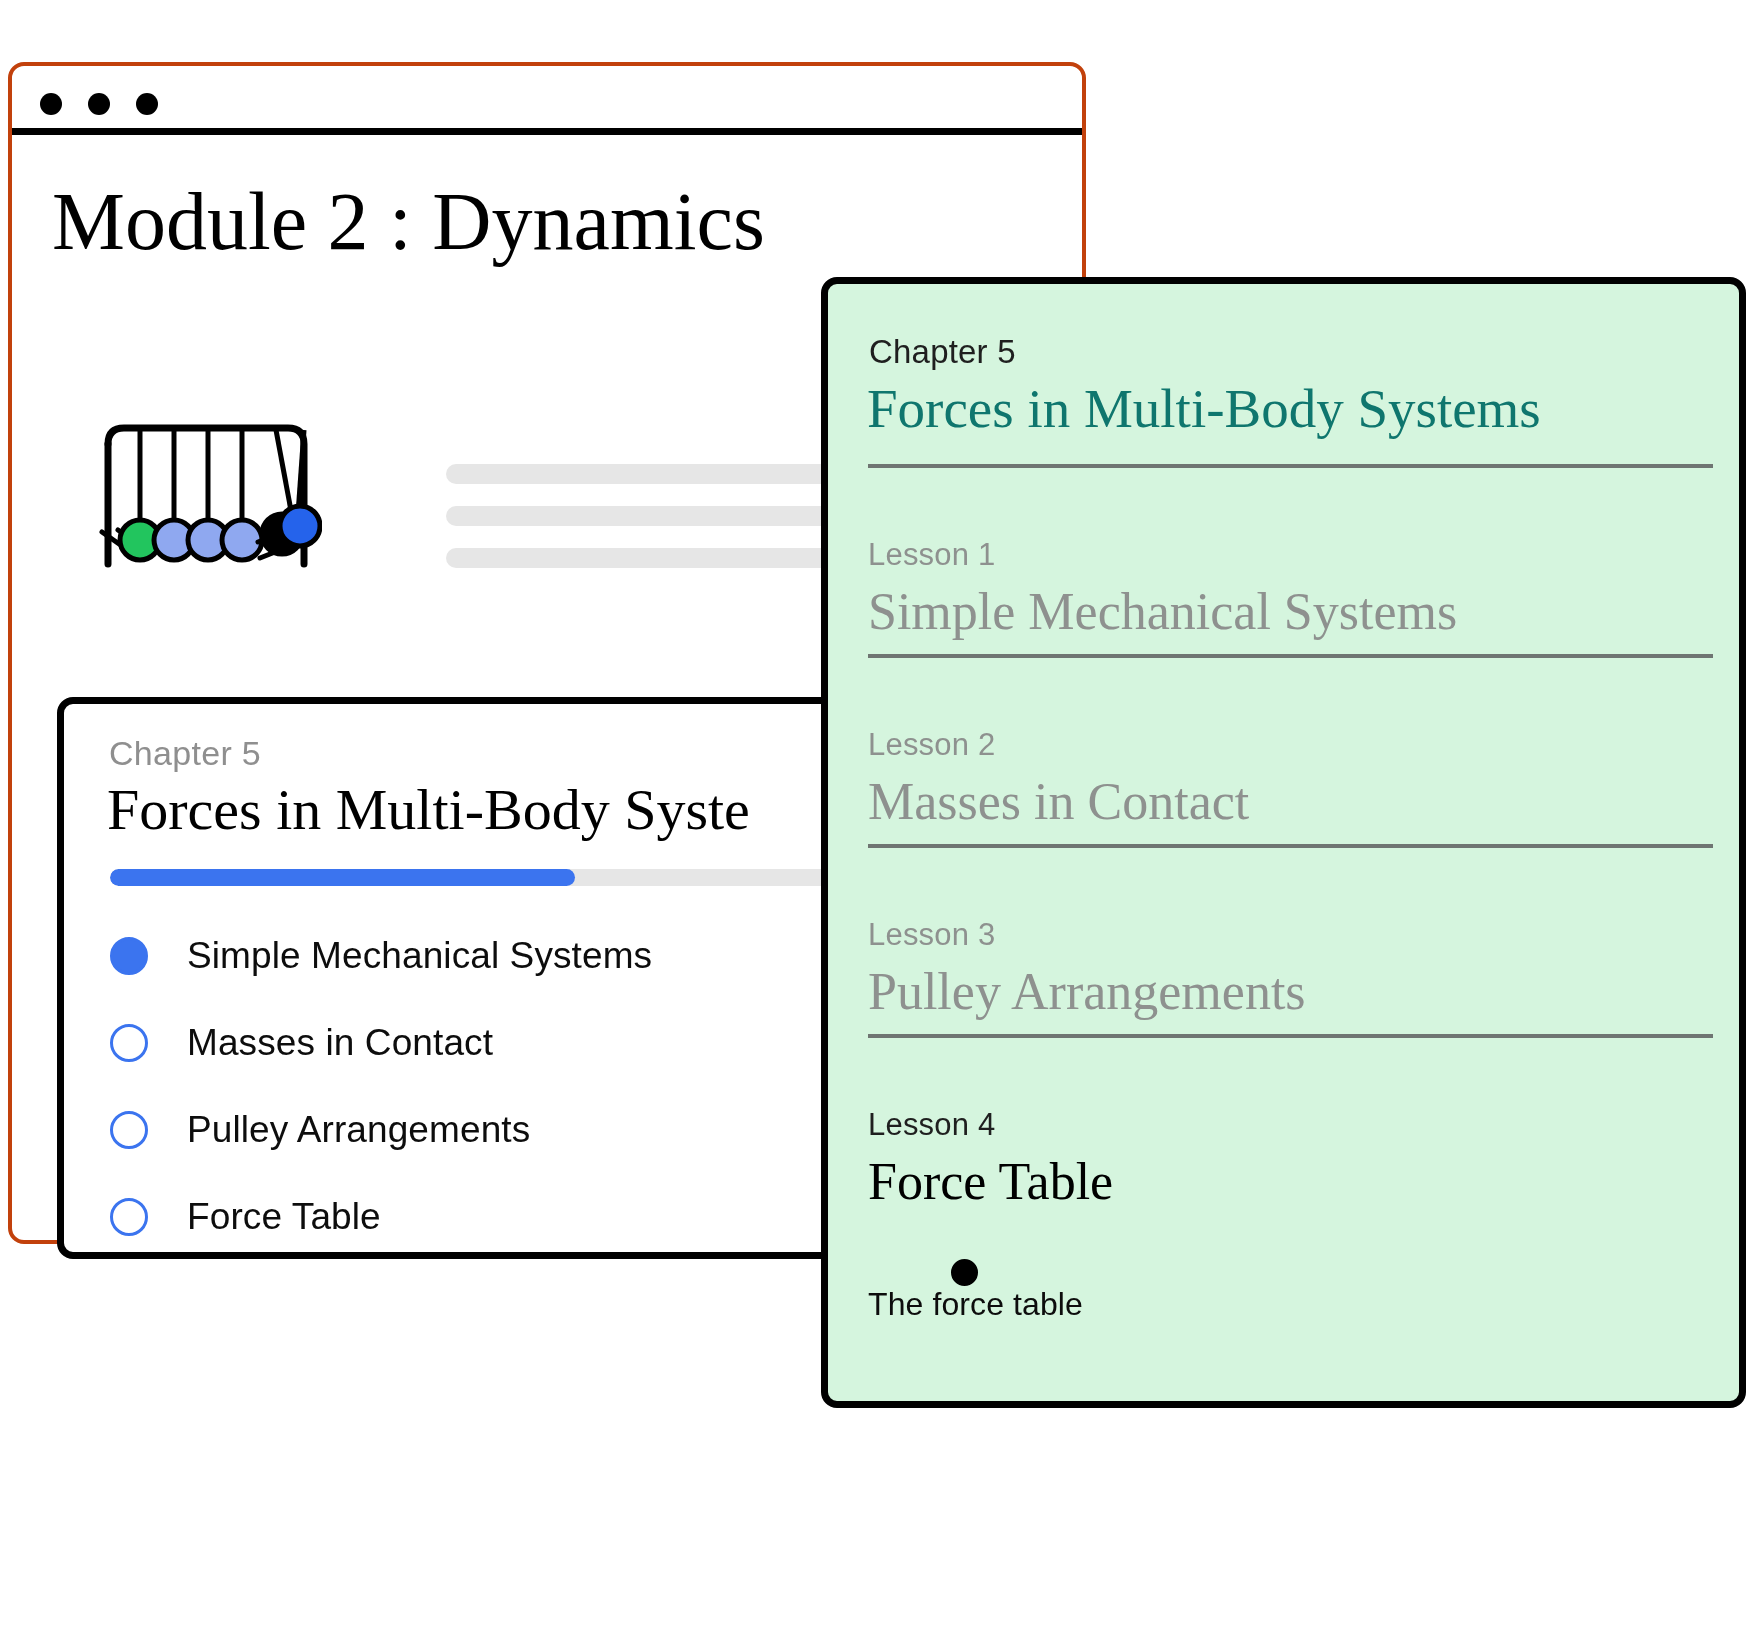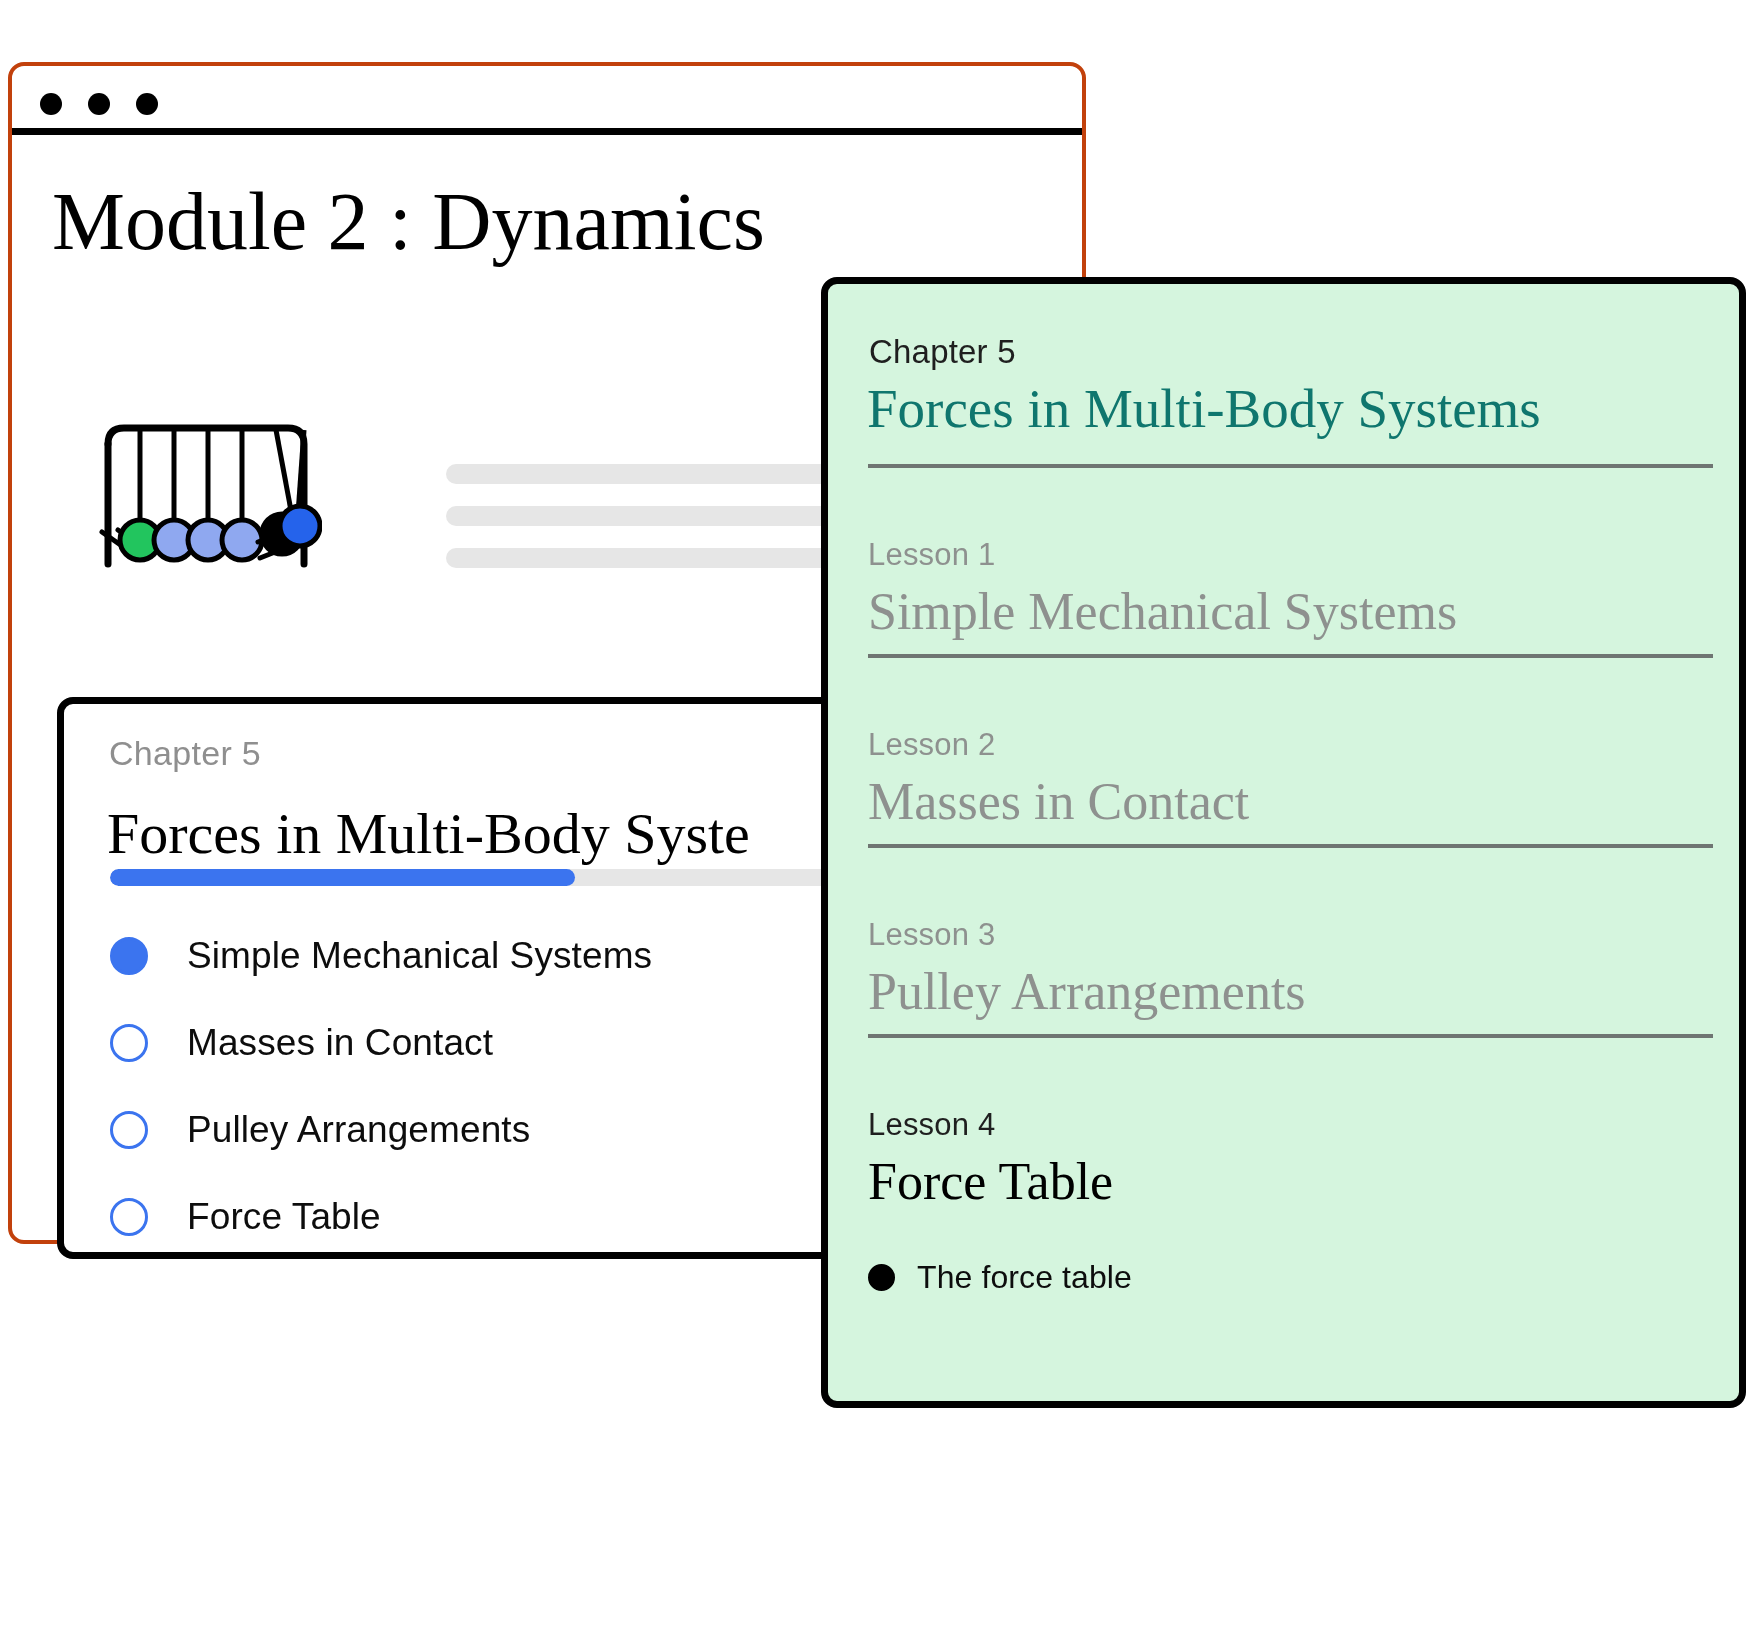--- a/index.html
+++ b/index.html
@@ -104,21 +104,20 @@
   }
   #card-chapter-title {
     position: absolute;
     left: 43px;
     top: 73px;
     font-family: "Liberation Serif", serif;
     font-size: 58px;
     line-height: 1.15;
     color: #000000;
     white-space: nowrap;
-    margin-top: 24px;
   }
   #progress-track {
     position: absolute;
     left: 46px;
     top: 165px;
     width: 930px;
     height: 17px;
     border-radius: 9px;
     background: #e6e6e6;
     overflow: hidden;
@@ -224,20 +223,21 @@
     white-space: nowrap;
     margin-top: 6px;
   }
   .gp-lesson-title.active { color: #000000; }
 
   .gp-bullet-row {
     position: absolute;
     left: 40px;
     display: flex;
     align-items: center;
+    flex-direction: column;
   }
   .bullet {
     width: 27px;
     height: 27px;
     border-radius: 50%;
     box-sizing: border-box;
     flex: 0 0 auto;
     margin-right: 22px;
   }
   .bullet.filled { background: #000000; border: 3px solid #000000; }

